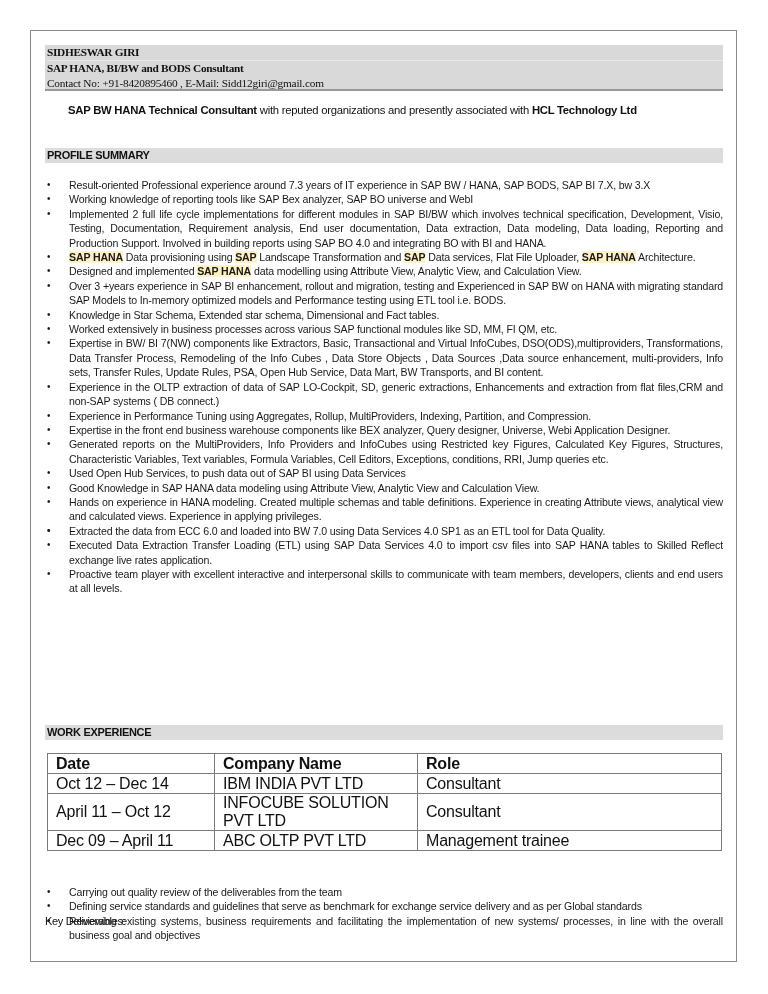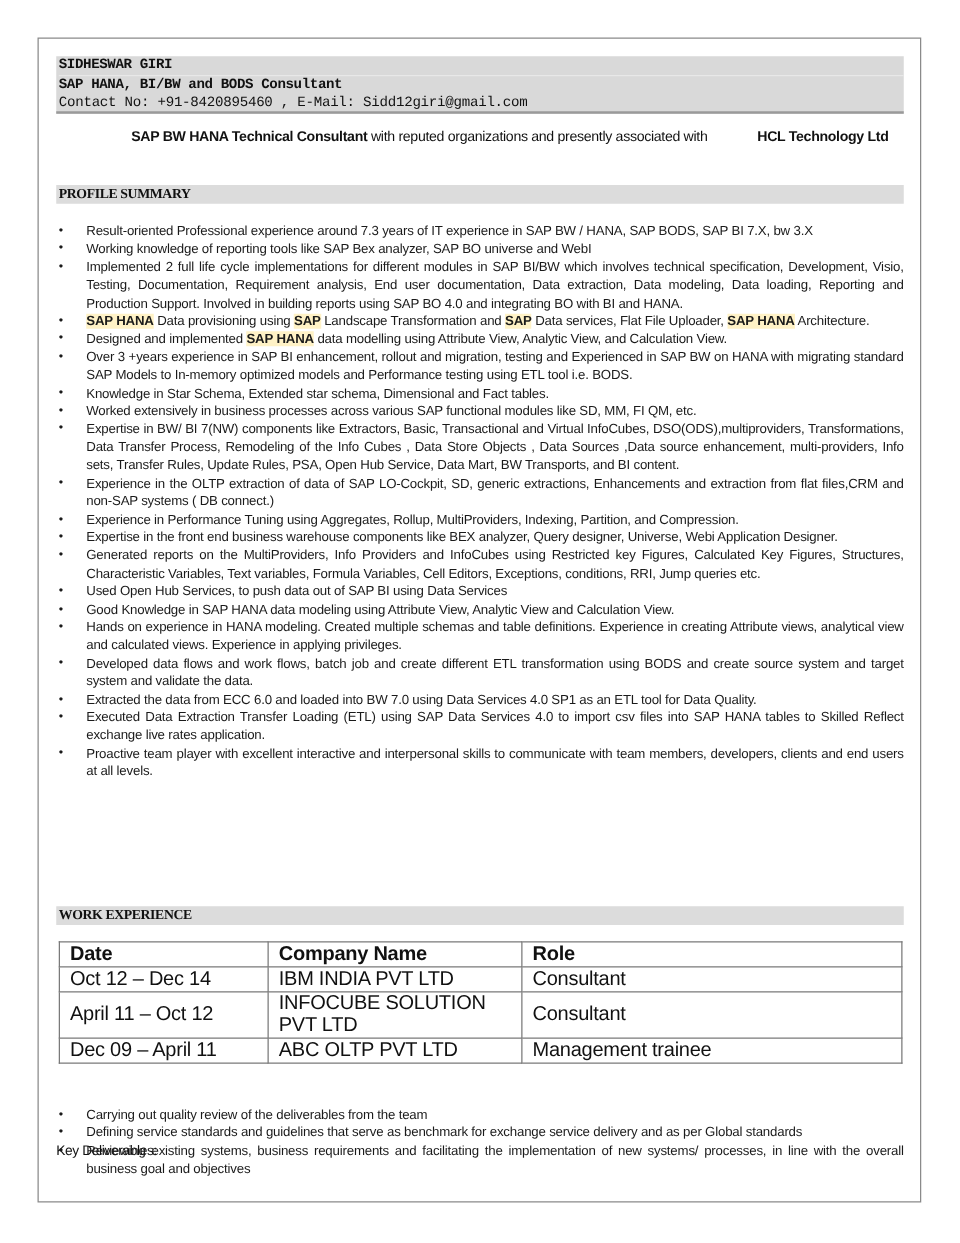--- a/index.html
+++ b/index.html
@@ -4,34 +4,34 @@
 <style>
   html, body { margin: 0; padding: 0; background: #ffffff; }
   body { width: 768px; height: 994px; position: relative; overflow: hidden; }
   .page {
     position: absolute; left: 30px; top: 30px; width: 707px; height: 932px;
     border: 1px solid #8a8a8a; background: #ffffff; box-sizing: border-box;
   }
   .header-band {
     position: absolute; left: 14px; top: 14px; width: 678px; height: 46px;
     background: #d9d9d9; border-bottom: 2px solid #9a9a9a;
-    font-family: Liberation Mono, monospace; font-size: 11.3px; line-height: 15px;
+    font-family: Liberation Serif, serif; font-size: 11.3px; line-height: 15px;
     padding: 0 0 0 2px; box-sizing: border-box; color: #111;
   }
   .header-band .name, .header-band .title { font-weight: bold; letter-spacing: -0.3px; }
   .header-band .title { border-top: 1px solid #e8e8e8; }
   .header-band .contact { letter-spacing: -0.2px; }
   .intro {
     position: absolute; left: 37px; top: 73px; width: 660px;
     font-family: "Liberation Sans", sans-serif; font-size: 11.3px; color: #111; letter-spacing: -0.25px;
   }
-  .intro b { font-weight: bold; margin-left: 37px; }
+  .intro b { font-weight: bold; }
   .section-head {
     position: absolute; left: 14px; width: 678px; height: 15px;
-    background: #dcdcdc; font-family: Liberation Serif, serif;
+    background: #dcdcdc; font-family: Liberation Sans, sans-serif;
     font-weight: bold; font-size: 11px; line-height: 15px; padding-left: 2px;
     box-sizing: border-box; color: #111; letter-spacing: -0.3px;
   }
   .bullets {
     position: absolute; left: 14px; width: 678px; margin: 0; padding: 0; list-style: none;
     font-family: "Liberation Sans", sans-serif; font-size: 10.6px; line-height: 14.4px; color: #1a1a1a;
   }
   .bullets li { position: relative; padding-left: 24px; text-align: justify; letter-spacing: -0.15px; }
   .bullets li .dot { position: absolute; left: 2px; top: 0; font-size: 10px; }
   .hl { background: #fff2c6; font-weight: bold; }
@@ -78,21 +78,21 @@
       <li><span class="dot">•</span><span>Knowledge in Star Schema, Extended star schema, Dimensional and Fact tables.</span></li>
       <li><span class="dot">•</span><span>Worked extensively in business processes across various SAP functional modules like SD, MM, FI QM, etc.</span></li>
       <li><span class="dot">•</span><span> Expertise in BW/ BI 7(NW) components like Extractors, Basic, Transactional and Virtual InfoCubes, DSO(ODS),multiproviders, Transformations, Data Transfer Process, Remodeling of the Info Cubes , Data Store Objects , Data Sources ,Data source enhancement, multi-providers, Info sets, Transfer Rules, Update Rules, PSA, Open Hub Service, Data Mart, BW Transports, and BI content.</span></li>
       <li><span class="dot">•</span><span> Experience in the OLTP extraction of data of SAP LO-Cockpit, SD, generic extractions, Enhancements and extraction from flat files,CRM and  non-SAP systems ( DB connect.)</span></li>
       <li><span class="dot">•</span><span>Experience in Performance Tuning using Aggregates, Rollup, MultiProviders, Indexing, Partition, and Compression.</span></li>
       <li><span class="dot">•</span><span>Expertise in the front end business warehouse components like BEX analyzer, Query designer, Universe, Webi Application Designer.</span></li>
       <li><span class="dot">•</span><span>Generated reports on the MultiProviders, Info Providers and InfoCubes using Restricted key Figures, Calculated Key Figures, Structures, Characteristic Variables, Text variables, Formula Variables, Cell Editors, Exceptions, conditions, RRI, Jump queries etc.</span></li>
       <li><span class="dot">•</span><span>Used Open Hub Services, to push data out of SAP BI using Data Services</span></li>
       <li><span class="dot">•</span><span>Good Knowledge in SAP HANA data modeling using Attribute View, Analytic View and Calculation View.</span></li>
       <li><span class="dot">•</span><span>Hands on experience in HANA modeling. Created multiple schemas and table definitions. Experience in creating Attribute views, analytical view and calculated views. Experience in applying privileges.</span></li>
-      <li><span class="dot">•</span><span>Developed data flows and work flows, batch job and create different ETL transformation using BODS and create source system and target system and validate the data.</span></li>
+      <li><span class="dot">•</span></li>
       <li><span class="dot">•</span><span>Extracted the data from ECC 6.0 and loaded into BW 7.0 using Data Services 4.0 SP1 as an ETL tool for Data Quality.</span></li>
       <li><span class="dot">•</span><span>Executed Data Extraction Transfer Loading (ETL) using SAP Data Services 4.0 to import csv files into SAP HANA tables to Skilled Reflect exchange live rates application.</span></li>
       <li><span class="dot">•</span><span>Proactive team player with excellent interactive and interpersonal skills to communicate with team members, developers, clients and end users at all levels.</span></li>
     </ul>
 
   <div class="section-head" style="top:694px;">WORK EXPERIENCE</div>
 
   <table class="work-table">
     <colgroup>
         <col class="c1">

